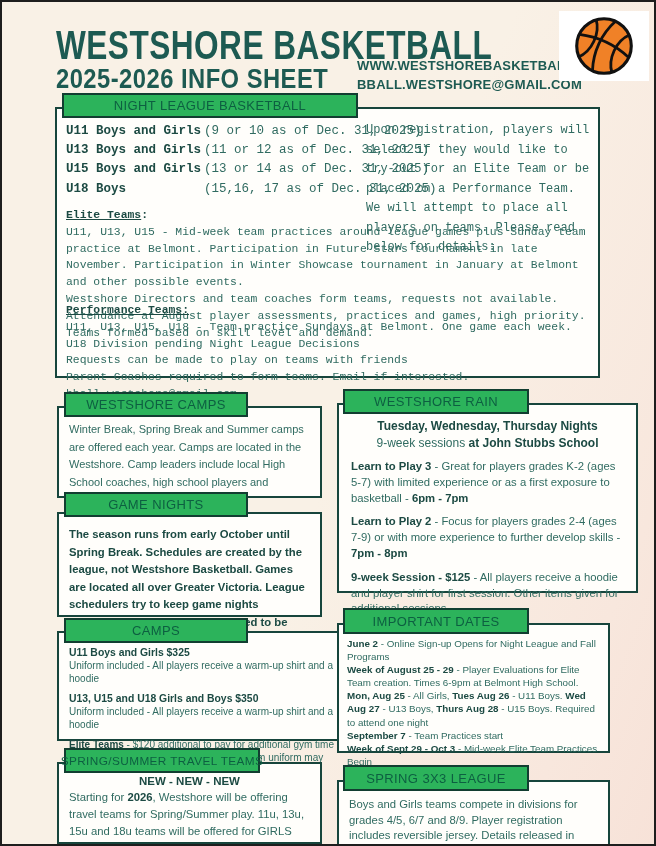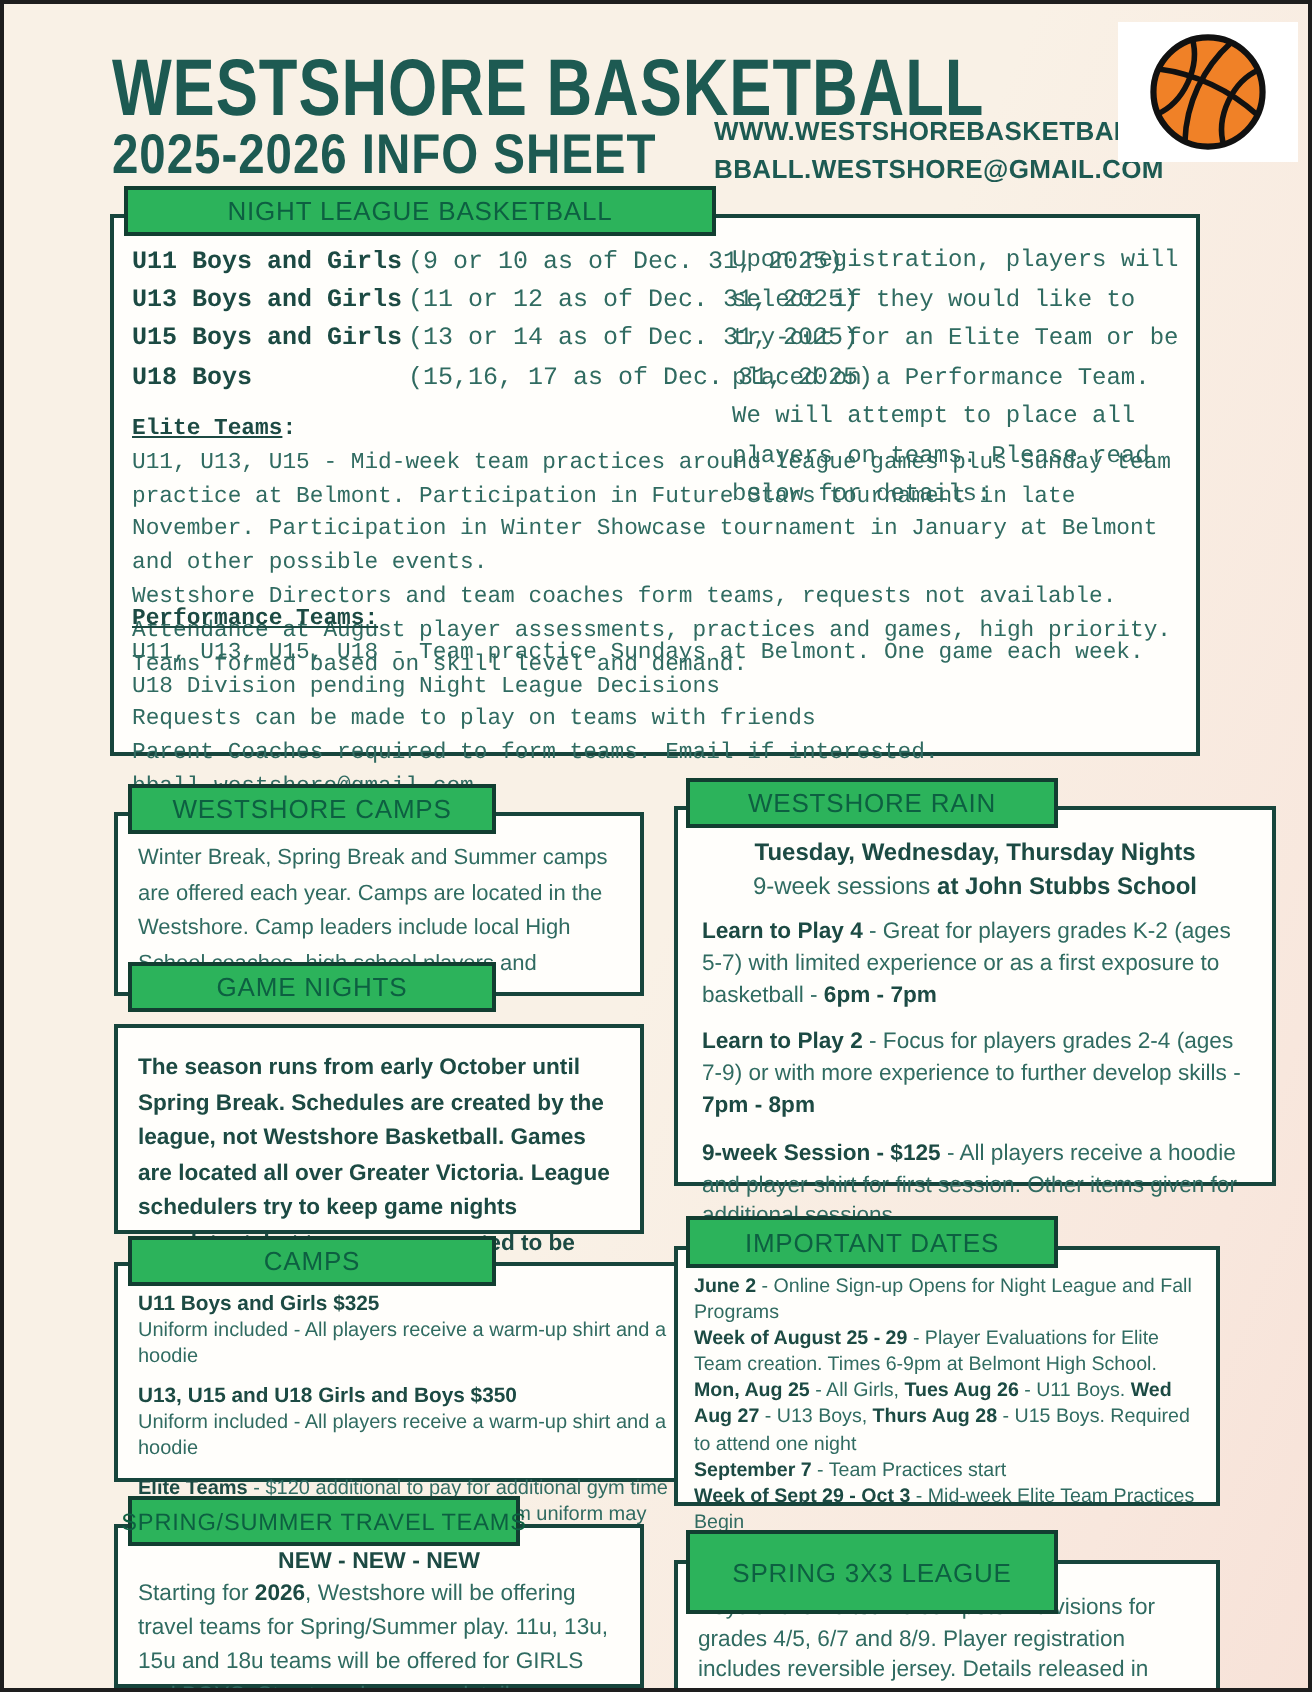--- a/index.html
+++ b/index.html
@@ -43,21 +43,21 @@
   .nl-block{position:absolute;left:9px;width:528px;font-size:11.4px;line-height:16.8px;color:var(--teal);}
   #nl-elite{top:98px;}
   #nl-perf{top:193px;}
   .email-link{color:var(--teal);text-decoration:underline;cursor:pointer;}
 
   
   #camps-tab{left:64px;top:392px;width:184px;height:25px;}
   #camps-panel{left:57px;top:406px;width:265px;height:92px;}
   #camps-panel .body{padding:13px 10px 0;font-size:11px;line-height:17.6px;color:var(--teal);}
 
-  #game-tab{left:64px;top:481px;width:184px;height:25px;text-align:center;}
+  #game-tab{left:64px;top:492px;width:184px;height:25px;text-align:center;}
   #game-panel{left:57px;top:512px;width:265px;height:105px;}
   #game-panel .body{padding:12px 10px 0;font-size:11.3px;line-height:17.6px;font-weight:bold;color:var(--dark);}
 
   #costs-tab{left:64px;top:618px;width:184px;height:25px;}
   #costs-panel{left:57px;top:631px;width:292px;height:110px;}
   #costs-panel .body{padding:13px 10px 0;}
   .cost-item{margin-bottom:7px;}
   .cost-title{font-size:10.4px;font-weight:bold;color:var(--dark);line-height:13px;}
   .cost-desc{font-size:10px;color:var(--teal);line-height:13px;}
   .cost-elite{font-size:10px;color:var(--teal);line-height:13px;}
@@ -71,21 +71,21 @@
   #rain-tab{left:343px;top:389px;width:186px;height:25px;}
   #rain-panel{left:337px;top:403px;width:301px;height:190px;}
   #rain-panel .body{padding:13px 12px 0;}
   .rain-sched{text-align:center;font-size:12px;color:var(--teal);line-height:16.5px;}
   .rain-p{margin-top:8px;font-size:11.3px;line-height:15.8px;color:var(--teal);}
 
   #dates-tab{left:343px;top:608px;width:186px;height:26px;}
   #dates-panel{left:337px;top:623px;width:273px;height:130px;}
   #dates-panel .body{padding:12px 8px 0;font-size:9.8px;line-height:13.1px;color:var(--teal);}
 
-  #s3-tab{left:343px;top:765px;width:186px;height:42px;}
+  #s3-tab{left:343px;top:765px;width:186px;height:26px;}
   #s3-panel{left:337px;top:780px;width:273px;height:66px;}
   #s3-panel .body{padding:15px 10px 0;font-size:11.3px;line-height:15.5px;color:var(--teal);}
 </style>
 </head>
 <body>
 
 <div class="page">
 
   <div class="title">WESTSHORE BASKETBALL</div>
   <div class="subtitle">2025-2026 INFO SHEET</div>
@@ -168,21 +168,21 @@
   <div class="panel" id="travel-panel">
     <div class="travel-banner">NEW - NEW - NEW</div>
     <div class="travel-body"><span>Starting for </span><span class="b">2026</span><span>, Westshore will be offering travel teams for Spring/Summer play. 11u, 13u, 15u and 18u teams will be offered for GIRLS and BOYS. Stay tuned or more details.</span></div>
   </div>
 
   <div class="tab" id="rain-tab">WESTSHORE RAIN</div>
   <div class="panel" id="rain-panel">
     <div class="body">
       <div class="rain-sched"><span class="b">Tuesday, Wednesday, Thursday Nights</span></div>
       <div class="rain-sched"><span>9-week sessions </span><span class="b">at John Stubbs School</span></div>
-      <div class="rain-p"><span class="b">Learn to Play 4</span><span> - Great for players grades K-2 (ages 5-7) with limited experience or as a first exposure to basketball - </span><span class="b">6pm - 7pm</span></div>
+      <div class="rain-p"><span class="b">Learn to Play 3</span><span> - Great for players grades K-2 (ages 5-7) with limited experience or as a first exposure to basketball - </span><span class="b">6pm - 7pm</span></div>
       <div class="rain-p"><span class="b">Learn to Play 2</span><span> - Focus for players grades 2-4 (ages 7-9) or with more experience to further develop skills - </span><span class="b">7pm - 8pm</span></div>
       <div class="rain-p"><span class="b">9-week Session - $125</span><span> - All players receive a hoodie and player shirt for first session. Other items given for additional sessions</span></div>
     </div>
   </div>
 
   <div class="tab" id="dates-tab">IMPORTANT DATES</div>
   <div class="panel" id="dates-panel">
     <div class="body">
       <div><span class="b">June 2</span><span> - Online Sign-up Opens for Night League and Fall Programs</span></div>
       <div><span class="b">Week of August 25 - 29</span><span> - Player Evaluations for Elite Team creation. Times 6-9pm at Belmont High School. </span><span class="b">Mon, Aug 25</span><span> - All Girls, </span><span class="b">Tues Aug 26</span><span> - U11 Boys. </span><span class="b">Wed Aug 27</span><span> - U13 Boys, </span><span class="b">Thurs Aug 28</span><span> - U15 Boys. Required to attend one night</span></div>

